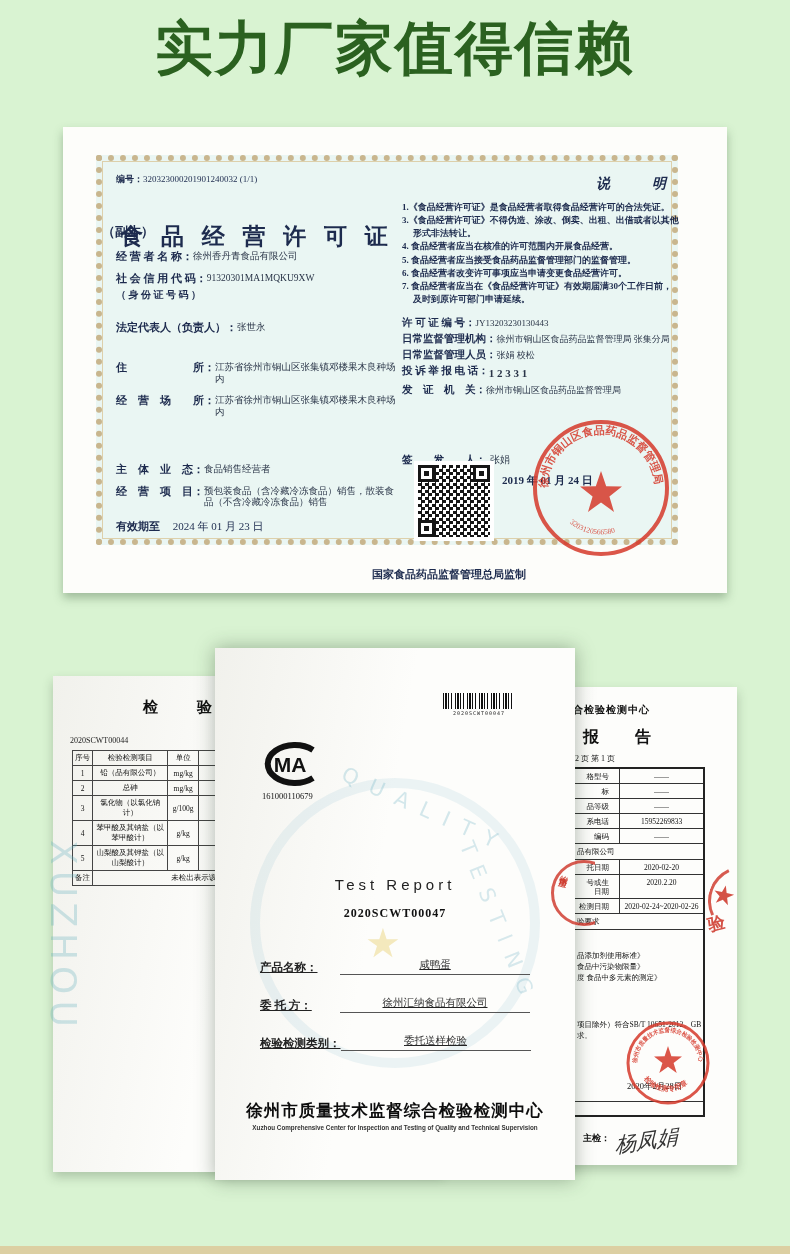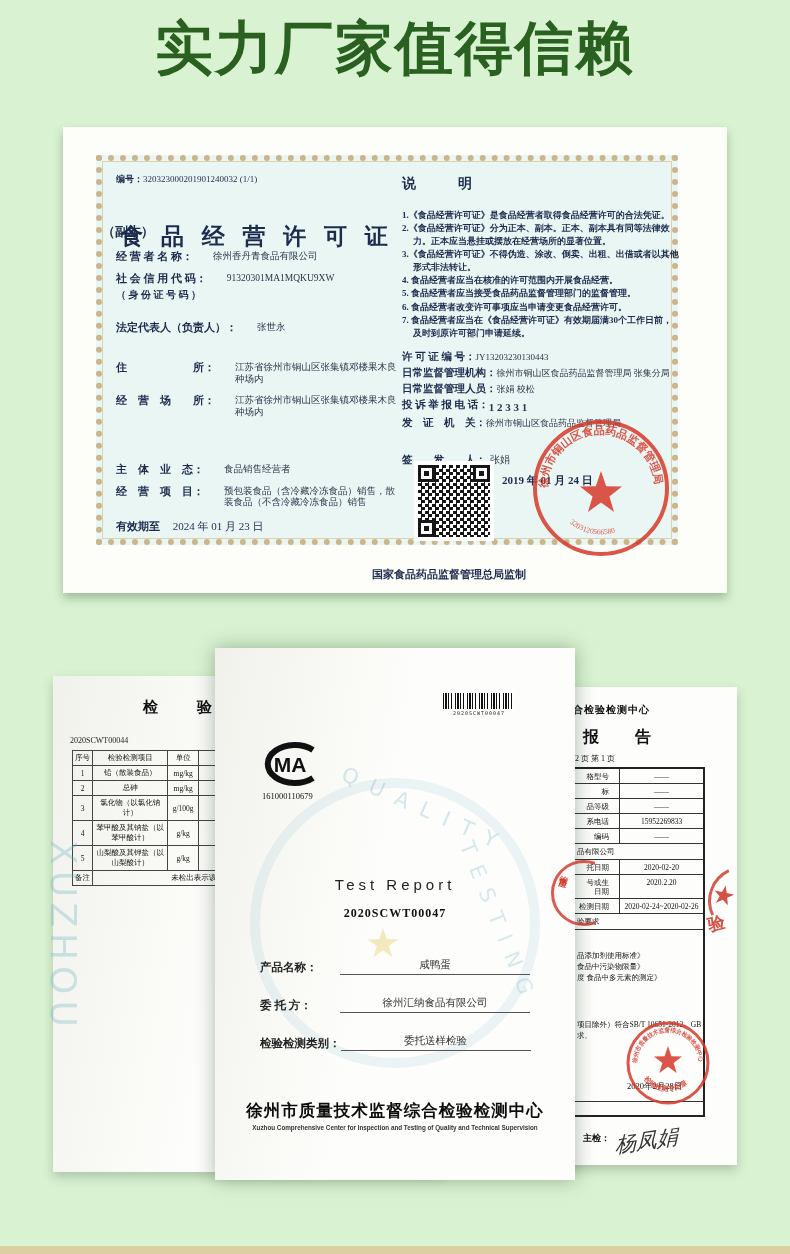--- a/index.html
+++ b/index.html
@@ -18,31 +18,31 @@
   .cert-panel { position:absolute; left:33px; top:28px; width:582px; height:390px;
                 background:#eaf6f3; border:6px dotted #c9b68e;
                 box-shadow: inset 0 0 0 1px #ddd0ab; }
   .c-serial { position:absolute; left:14px; top:12px; font-size:9px; color:#1d2b4e; }
   .c-serial b { font-weight:bold; }
   .c-title { position:absolute; left:0; top:32px; width:310px; text-align:center;
              font-size:23px; font-weight:bold; letter-spacing:6px; color:#1d2b4e;margin-top:28px; }
   .c-sub { position:absolute; left:0; top:62px; width:310px; text-align:left;
            font-size:13px; font-weight:bold; color:#1d2b4e; }
   .c-left { position:absolute; left:14px; top:88px; width:286px; }
-  .f-row { display:flex; margin-bottom:7px;gap:20px; }
+  .f-row { display:flex; margin-bottom:7px; }
   .f-lab { font-weight:bold; font-size:11px; color:#1d2b4e; white-space:nowrap; }
   .f-val { font-size:9.5px; color:#2a3548; padding-top:2px; line-height:1.25; }
   .f-note { font-weight:bold; font-size:10px; color:#1d2b4e; margin-top:-5px; }
   .gap1 { height:18px; }
   .c-valid { position:absolute; left:14px; top:358px; font-size:11px; color:#1d2b4e; }
   .c-valid b { font-weight:bold; margin-right:10px; }
 
   .c-right { position:absolute; left:300px; top:14px; width:278px; }
-  .n-title { text-align:left; font-size:14px; font-weight:bold; letter-spacing:14px;
-             color:#1d2b4e; margin-bottom:16px; }
+  .n-title { text-align:right; font-size:14px; font-weight:bold; letter-spacing:14px;
+             color:#1d2b4e; margin-bottom:8px;font-style:italic; }
   .note { font-size:9px; line-height:1.38; color:#1d2b4e; padding-left:11px;
           text-indent:-11px; margin-bottom:1px; font-weight:bold; }
   .i-row { display:flex; margin-bottom:2px; }
   .i-lab { font-weight:bold; font-size:10.5px; color:#1d2b4e; white-space:nowrap; }
   .i-val { font-size:9px; color:#2a3548; padding-top:2px; line-height:1.3; }
   .c-sign { position:absolute; left:300px; top:288px; }
   .qr { position:absolute; left:312px; top:300px; width:80px; height:80px;
         background:#fff; padding:4px; }
   .qr-grid { width:72px; height:72px; position:relative;
              background:repeating-conic-gradient(#161616 0% 25%, #fff 0% 50%) 0 0/7px 7px; }
@@ -82,21 +82,21 @@
                  font-size:5px; letter-spacing:1px; color:#222; font-family:"DejaVu Sans Mono",monospace; }
   .cma { position:absolute; left:45px; top:92px; }
   .cma-no { position:absolute; left:47px; top:143px; font-size:8.5px; color:#111; }
   .m-title { position:absolute; left:0; top:184px; width:360px; text-align:center;
              font-size:29px; font-weight:900; letter-spacing:4px; color:#0d0d0d; }
   .m-sub { position:absolute; left:0; top:228px; width:360px; text-align:center;
            font-family:"Liberation Sans",sans-serif; font-size:15px; letter-spacing:4px; color:#222; }
   .m-docno { position:absolute; left:0; top:258px; width:360px; text-align:center;
              font-size:12px; font-weight:bold; letter-spacing:1px; color:#111; }
   .m-fields { position:absolute; left:45px; top:310px; width:280px; }
-  .m-field { display:flex; align-items:flex-end; margin-bottom:21px; }
+  .m-field { display:flex; align-items:flex-end; margin-bottom:21px;text-decoration:underline; }
   .m-lab { font-size:11.5px; font-weight:bold; color:#222; min-width:80px; }
   .m-val { flex:1; max-width:190px; text-align:center; font-size:10.5px; color:#333;
            border-bottom:1px solid #555; padding-bottom:2px; min-height:14px; }
   .m-org { position:absolute; left:0; top:452px; width:360px; text-align:center;
            font-size:16.5px; font-weight:900; letter-spacing:1px; color:#0d0d0d; }
   .m-orgen { position:absolute; left:0; top:476px; width:360px; text-align:center;
              font-family:"Liberation Sans",sans-serif; font-size:6.3px; font-weight:bold; color:#333; }
   .wm-a { position:absolute; left:120px; top:150px; font-family:"DejaVu Sans",sans-serif;
           font-size:21px; letter-spacing:13px; color:rgba(105,175,195,.28); transform:rotate(24deg); }
   .wm-b { position:absolute; left:262px; top:190px; font-family:"DejaVu Sans",sans-serif;
@@ -202,21 +202,20 @@
       </div>
 
       <div class="c-valid">
         <b>有效期至</b>
         <span>2024 年 01 月 23 日</span>
       </div>
 
       <div class="c-right">
         <div class="n-title">说　明</div>
         <div class="note">1.《食品经营许可证》是食品经营者取得食品经营许可的合法凭证。</div>
-        <div class="note">2.《食品经营许可证》分为正本、副本。正本、副本具有同等法律效力。正本应当悬挂或摆放在经营场所的显著位置。</div>
         <div class="note">3.《食品经营许可证》不得伪造、涂改、倒卖、出租、出借或者以其他形式非法转让。</div>
         <div class="note">4. 食品经营者应当在核准的许可范围内开展食品经营。</div>
         <div class="note">5. 食品经营者应当接受食品药品监督管理部门的监督管理。</div>
         <div class="note">6. 食品经营者改变许可事项应当申请变更食品经营许可。</div>
         <div class="note">7. 食品经营者应当在《食品经营许可证》有效期届满30个工作日前，及时到原许可部门申请延续。</div>
         <div class="gap1" style="height:10px"></div>
         <div class="i-row">
           <span class="i-lab">许 可 证 编 号：</span>
           <span class="i-val">JY13203230130443</span>
         </div>
@@ -276,21 +275,21 @@
     <table class="l-table">
       <tbody>
           <tr>
         <td class="col-idx">序号</td>
         <td class="col-item">检验检测项目</td>
         <td class="col-unit">单位</td>
         <td class="col-rest"></td>
       </tr>
       <tr>
         <td>1</td>
-        <td>铅（散装食品）</td>
+        <td>铅（品有限公司）</td>
         <td>mg/kg</td>
         <td></td>
       </tr>
       <tr>
         <td>2</td>
         <td>总砷</td>
         <td>mg/kg</td>
         <td></td>
       </tr>
       <tr>

